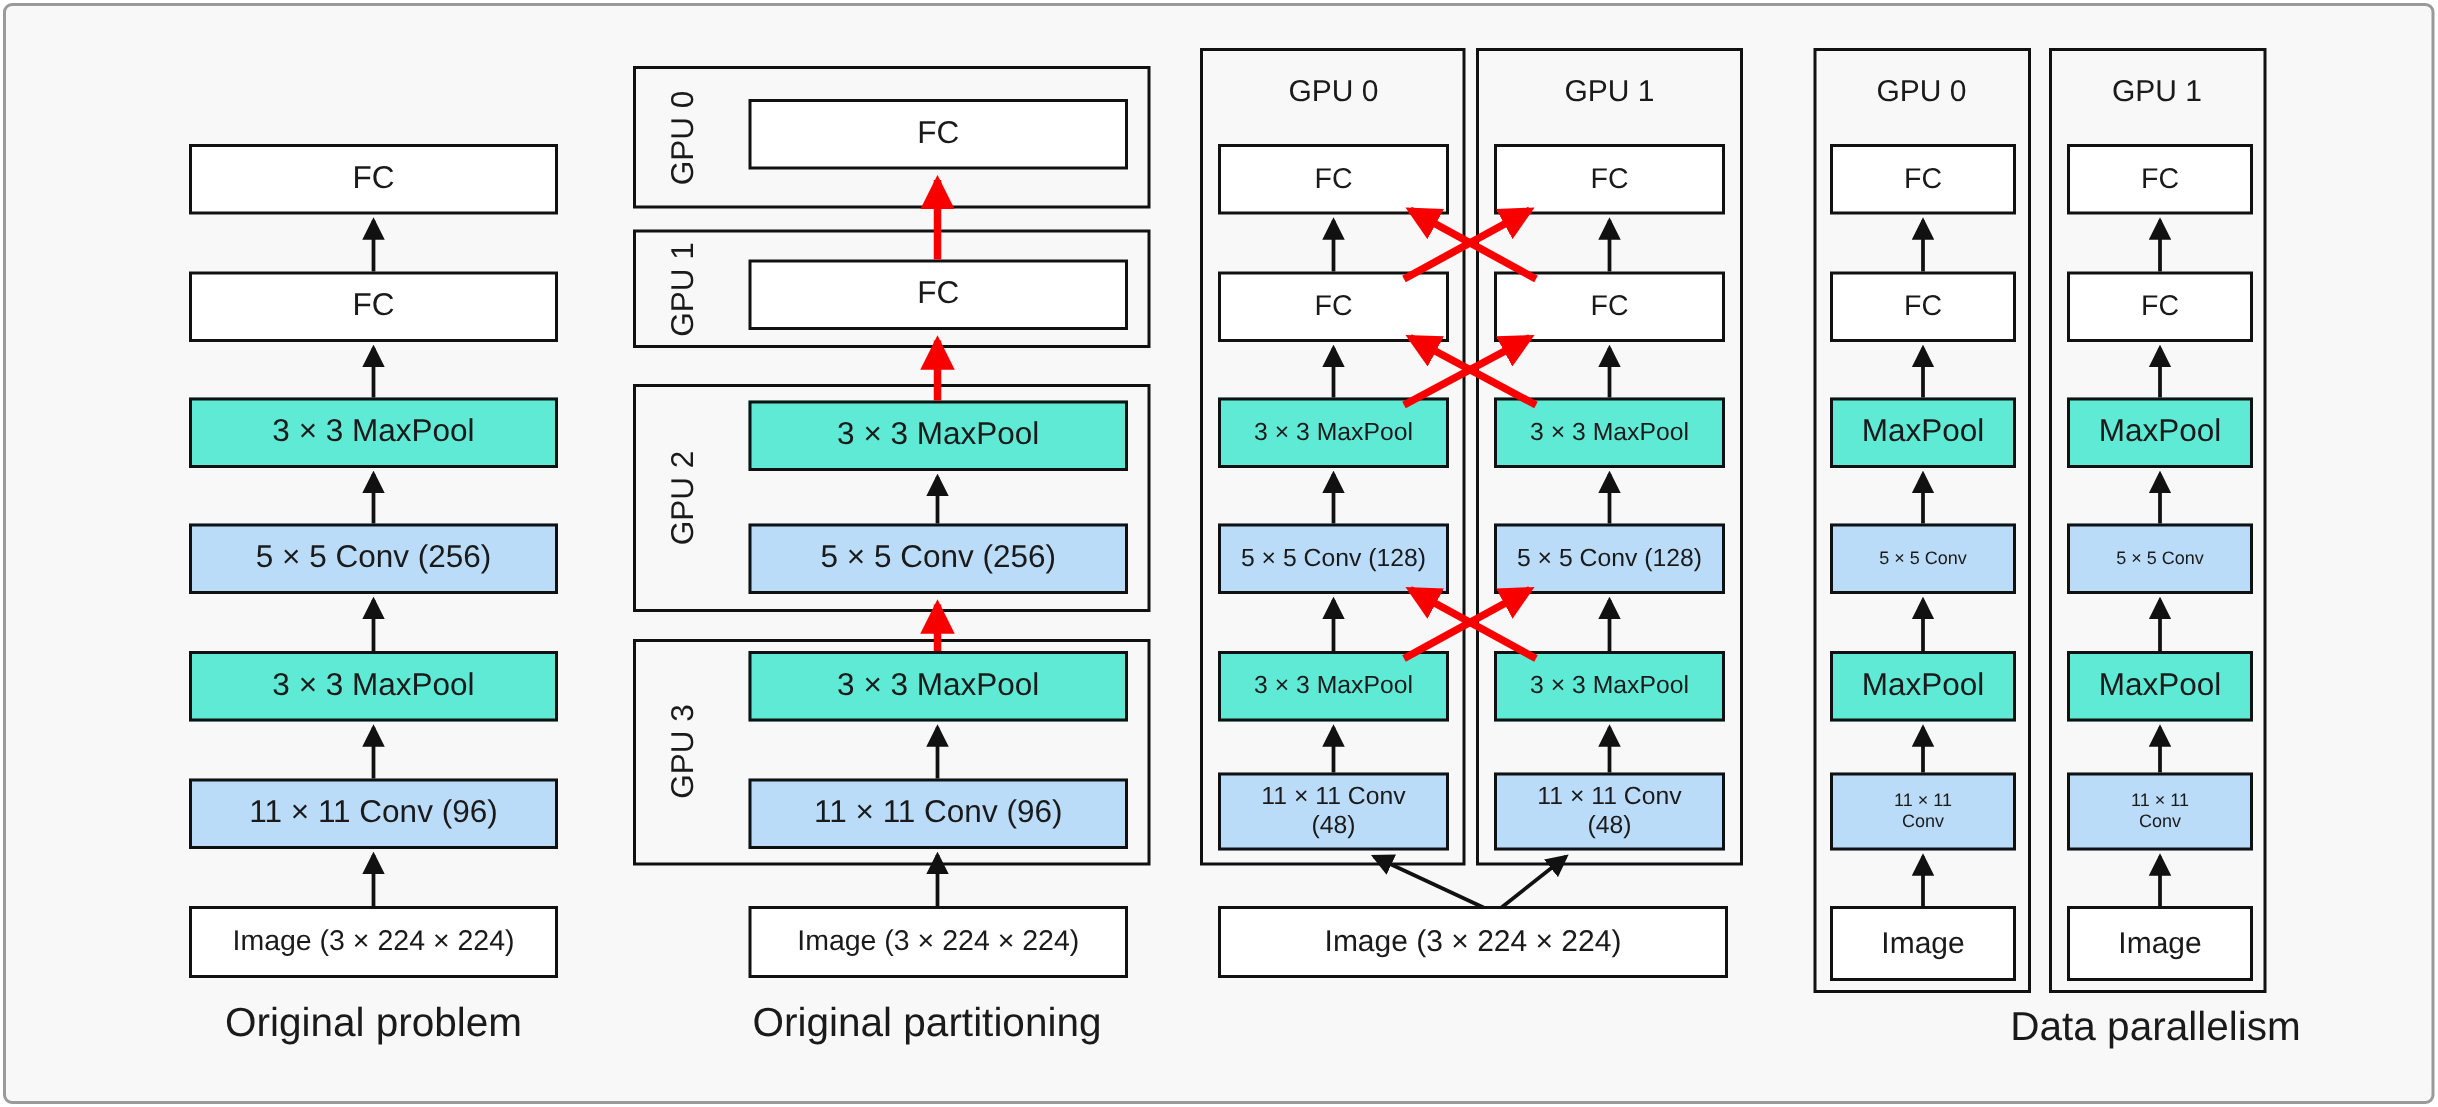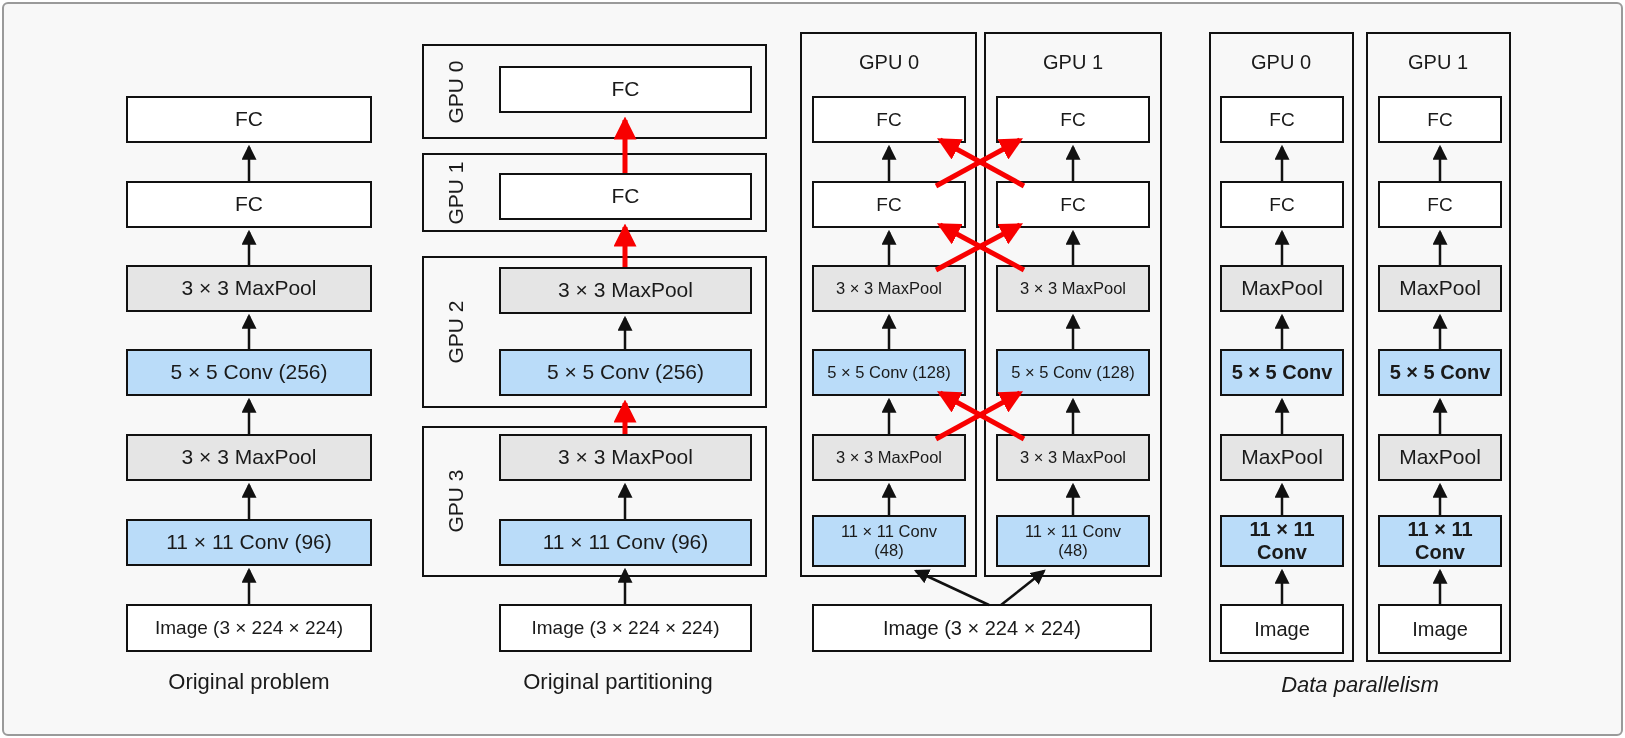--- a/index.html
+++ b/index.html
@@ -7,40 +7,40 @@
     position:relative;width:1621px;height:734px;margin:2px;
     background:#f8f8f8;border:2px solid #9a9a9a;border-radius:6px;
     font-family:"Liberation Sans", sans-serif;color:#1a1a1a;overflow:hidden;
     box-sizing:border-box;
   }
   .box{
     position:absolute;border:2px solid #111111;background:#ffffff;
     display:flex;align-items:center;justify-content:center;text-align:center;
     box-sizing:border-box;white-space:pre-line;line-height:1.15;
   }
-  .dark{background:#e5e5e5;}
+  .dark{background:#5eead4;}
   .light{background:#badcf9;}
   .container{
     position:absolute;border:2px solid #111111;background:transparent;
     box-sizing:border-box;
   }
   .vlabel{
     position:absolute;transform:translate(-50%,-50%) rotate(-90deg);
     white-space:nowrap;font-size:21px;
   }
   .hlabel{
     position:absolute;transform:translate(-50%,-50%);
     white-space:nowrap;font-size:20px;
   }
   .caption{
     position:absolute;transform:translate(-50%,-50%);
-    white-space:nowrap;font-size:22px;text-align:center;
+    white-space:nowrap;font-size:27px;text-align:center;
   }
   .f21{font-size:21px;} .f20{font-size:20px;} .f19{font-size:19px;}
-  .f17{font-size:16.5px;} .f16{font-size:20px;font-weight:bold;}
+  .f17{font-size:16.5px;} .f16{font-size:12px;}
   svg.overlay{position:absolute;left:0;top:0;z-index:5;pointer-events:none;}
   .blk{stroke:#111111;stroke-width:2.5;}
   .red{stroke:#f80000;stroke-width:5;}
 </style>
 </head>
 <body>
 
 <div class="frame">
 
   <div class="box f21" style="left:122px;top:92px;width:246px;height:47px;">FC</div>
@@ -110,21 +110,21 @@
 
   <div class="box f19" style="left:1374px;top:92px;width:124px;height:47px;">FC</div>
   <div class="box f19" style="left:1374px;top:177px;width:124px;height:47px;">FC</div>
   <div class="box dark f21" style="left:1374px;top:261px;width:124px;height:47px;">MaxPool</div>
   <div class="box light f16" style="left:1374px;top:345px;width:124px;height:47px;">5 × 5 Conv</div>
   <div class="box dark f21" style="left:1374px;top:430px;width:124px;height:47px;">MaxPool</div>
   <div class="box light f16" style="left:1374px;top:511px;width:124px;height:52px;">11 × 11
 Conv</div>
   <div class="box f20" style="left:1374px;top:600px;width:124px;height:50px;">Image</div>
 
-  <div class="caption" style="left:1356px;top:681px;font-style:italic;">Data parallelism</div>
+  <div class="caption" style="left:1433px;top:681px;">Data parallelism</div>
 
   <svg class="overlay" width="1621" height="734" viewBox="0 0 1621 734">
     <defs>
       <marker id="ab" viewBox="0 0 10 10" refX="8.5" refY="5" markerWidth="6" markerHeight="6" orient="auto">
         <path d="M0,0 L10,5 L0,10 Z" fill="#111111"></path>
       </marker>
       <marker id="ar" viewBox="0 0 10 10" refX="8.5" refY="5" markerWidth="4.6" markerHeight="4.6" orient="auto">
         <path d="M0,0 L10,5 L0,10 Z" fill="#f80000"></path>
       </marker>
     </defs>

